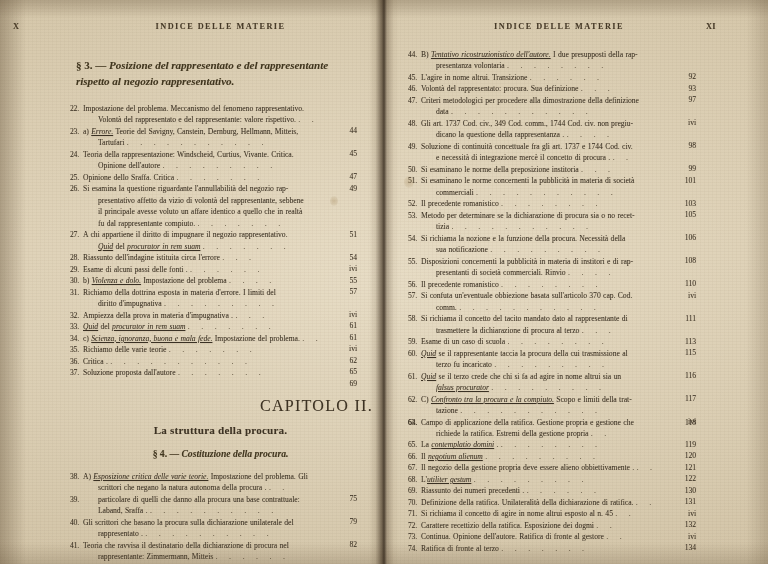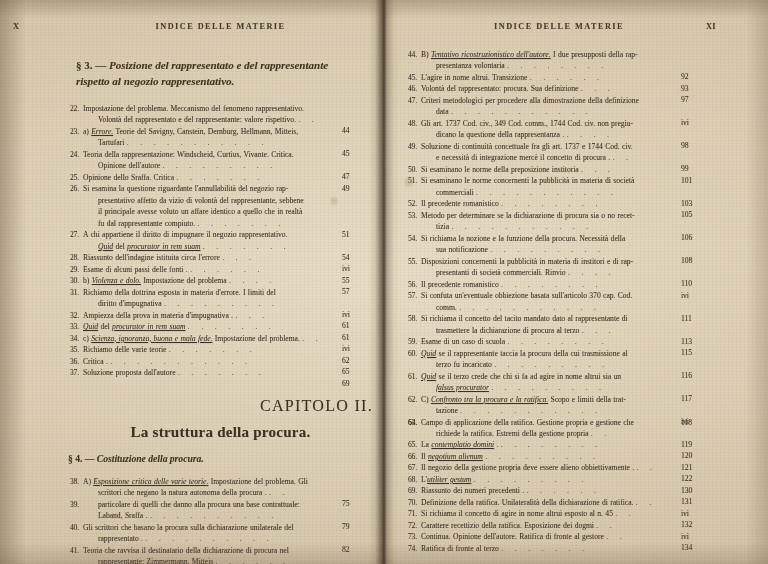--- a/index.html
+++ b/index.html
@@ -117,28 +117,28 @@
 
   .chap-title {
     text-align: right;
     font-size: 16px;
     letter-spacing: 1.3px;
     margin: 18px 0 0 0;
     color: #3c3223;
   }
   .chap-sub {
     text-align: center;
-    font-size: 15px;
+    font-size: 11px;
     font-weight: bold;
     letter-spacing: .25px;
     margin: 9px 0 0 0;
     color: #3c3223;
   }
   .chap-para {
-    text-align: left;
+    text-align: center;
     font-size: 9.6px;
     font-weight: bold;
     font-style: italic;
     margin: 12px 0 13px 0;
     color: #40361f;
   }
   .chap-para .dash { font-style: normal; }
   .chap-para .para { font-style: normal; }
 
   
@@ -159,22 +159,23 @@
   }
   .entry .txt {
     display: block;
     text-align: justify;
     text-justify: inter-word;
     word-spacing: .5px;
   }
   .entry .txt i { font-style: italic; text-decoration: underline; }
   .entry .page-no {
     position: absolute;
-    right: 9px;
+    right: 16px;
     width: 22px;
+    text-align: right;
     letter-spacing: 0px;
   }
   .entry .leaders {
     display: inline;
     letter-spacing: 4.6px;
     color: #4a3f2d;
   }
   .entry.indent { padding-left: 30px; }
 
   
@@ -489,21 +490,21 @@
           <div class="entry">
             <span class="num">61.</span>
             <span class="txt"><i>Quid</i> se il terzo crede che chi si fa ad agire in nome altrui sia un</span>
           </div>
           <div class="entry cont indent">
             <span class="txt"><i>falsus procurator</i> <span class="leaders">. . . . . . . . . </span></span>
             <span class="page-no">117</span>
           </div>
           <div class="entry">
             <span class="num">62.</span>
-            <span class="txt">C) <i>Confronto tra la procura e la ratifica.</i> Scopo e limiti della trat-</span>
+            <span class="txt">C) <i>Confronto tra la procura e la compiuto.</i> Scopo e limiti della trat-</span>
           </div>
           <div class="entry cont indent">
             <span class="txt">tazione <span class="leaders">. . . . . . . . . . . </span></span>
             <span class="page-no">ivi</span>
           </div>
           <div class="entry">
             <span class="num">63.</span>
             <span class="page-no">118</span>
           </div>
           <div class="entry">

